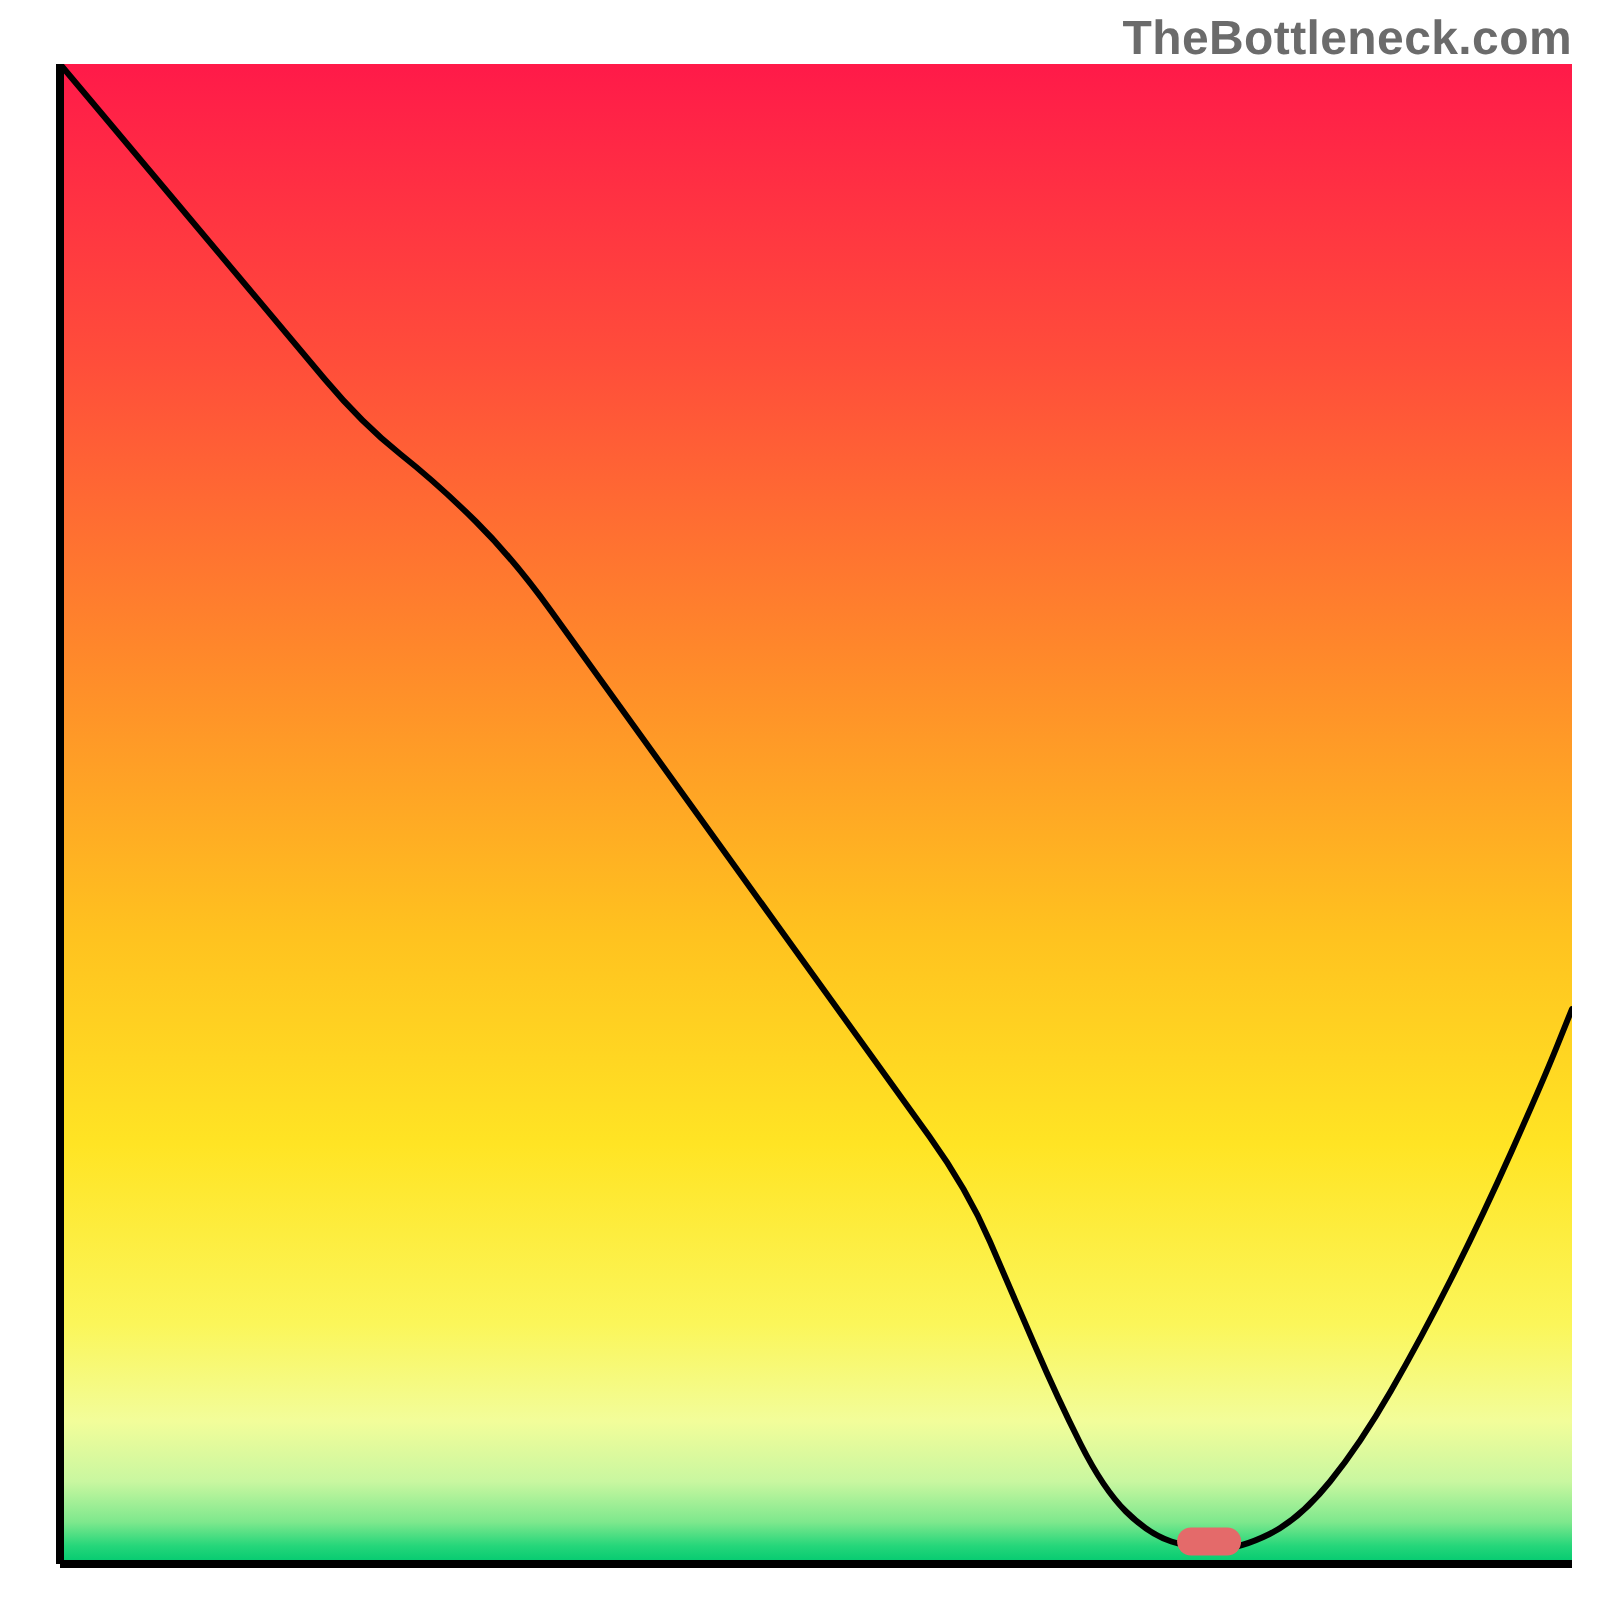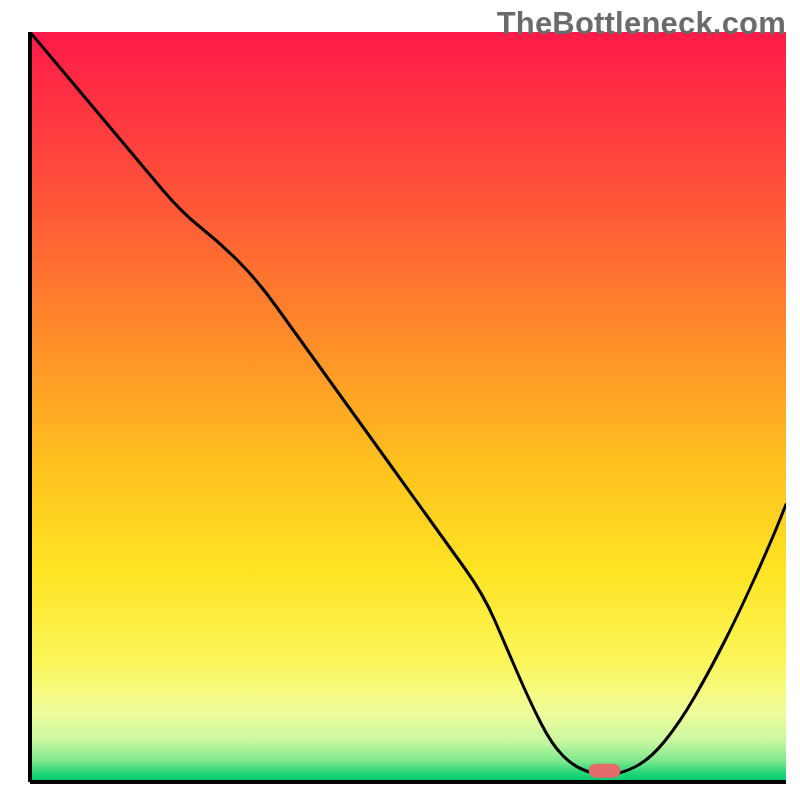--- a/index.html
+++ b/index.html
@@ -13,21 +13,21 @@
   }
   .wrap {
     position: relative;
     width: 800px;
     height: 800px;
   }
   .watermark {
     position: absolute;
     top: 6px;
     right: 14px;
-    font-size: 31px;
+    font-size: 24px;
     font-weight: 600;
     color: #6b6b6b;
     letter-spacing: 0.2px;
     z-index: 10;
   }
   svg.chart {
     position: absolute;
     left: 0;
     top: 0;
   }

